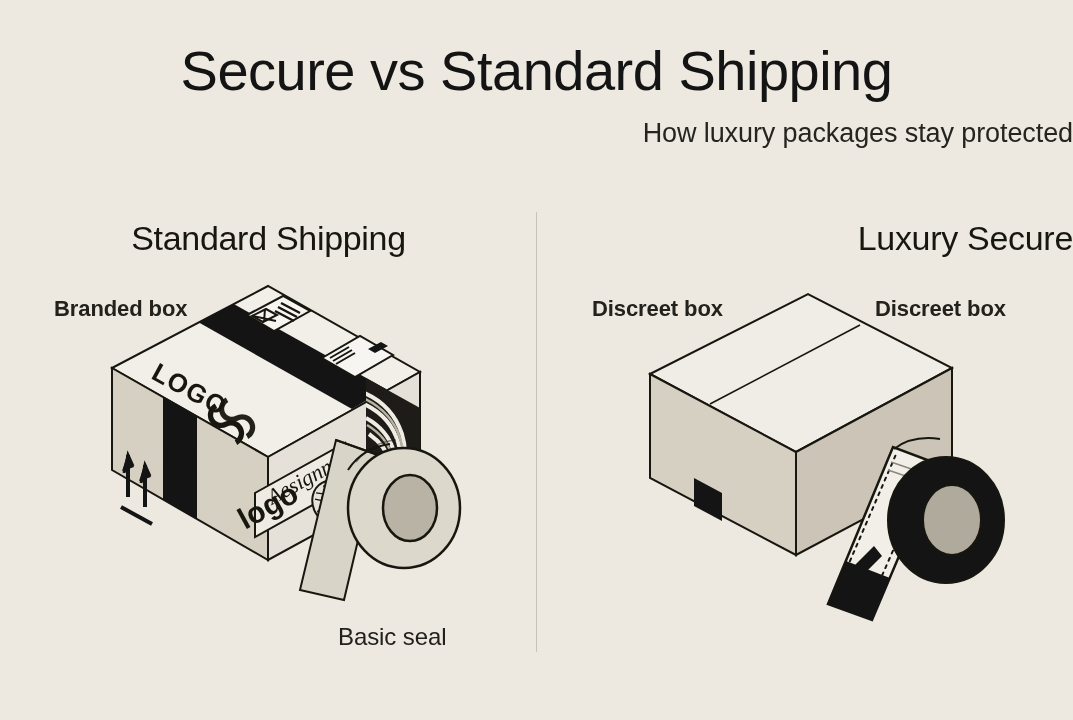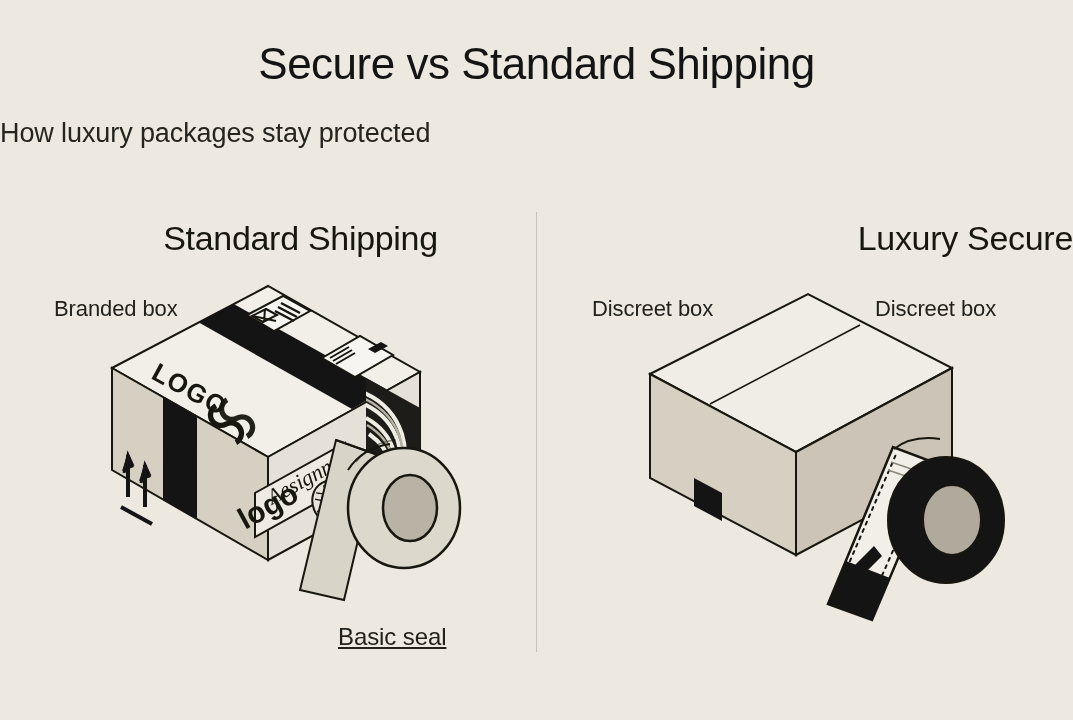--- a/index.html
+++ b/index.html
@@ -20,82 +20,82 @@
     overflow: hidden;
   }
 
   
   .title {
     position: absolute;
     left: 0;
     top: 40px;
     width: 1073px;
     text-align: center;
-    font-size: 44px;
+    font-size: 56px;
     font-weight: 400;
     letter-spacing: -0.5px;
     color: #141414;
     line-height: 1.1;
   }
   .subtitle {
     position: absolute;
     left: 0;
     top: 118px;
     width: 1073px;
-    text-align: left;
+    text-align: right;
     font-size: 27px;
     font-weight: 400;
     color: #25241f;
     letter-spacing: -0.1px;
   }
 
   
   .panel-heading {
     position: absolute;
     font-size: 34px;
     font-weight: 400;
     color: #17160f;
     letter-spacing: -0.3px;
     white-space: nowrap;
   }
-  .panel-heading.left  { left: 0;   top: 219px; width: 537px; text-align: center; padding-left: 32px; }
+  .panel-heading.left  { left: 0;   top: 219px; width: 537px; text-align: center; }
   .panel-heading.right { left: 537px; top: 219px; width: 536px; text-align: right; }
 
   
   .divider {
     position: absolute;
     left: 536px;
     top: 212px;
     width: 1px;
     height: 440px;
     background: #c9c3b7;
   }
 
   
   .callout {
     position: absolute;
     font-size: 22px;
-    font-weight: 400;
+    font-weight: 700;
     color: #22211c;
     white-space: nowrap;
     letter-spacing: -0.1px;
   }
   .caption {
     position: absolute;
     font-size: 24px;
     font-weight: 400;
     color: #22211c;
     white-space: nowrap;
     letter-spacing: -0.1px;
   }
 
   .lbl-branded  { left: 54px;  top: 296px; }
   .lbl-discreet-a { left: 592px; top: 296px; }
   .lbl-discreet-b { left: 875px; top: 296px; }
-  .cap-basic    { left: 338px; top: 623px; text-decoration: underline; }
+  .cap-basic    { left: 338px; top: 623px; }
   .cap-tamper   { left: 849px; top: 623px; }
 
   
   .art {
     position: absolute;
     left: 0;
     top: 0;
   }
   svg { display: block; }
 </style>

